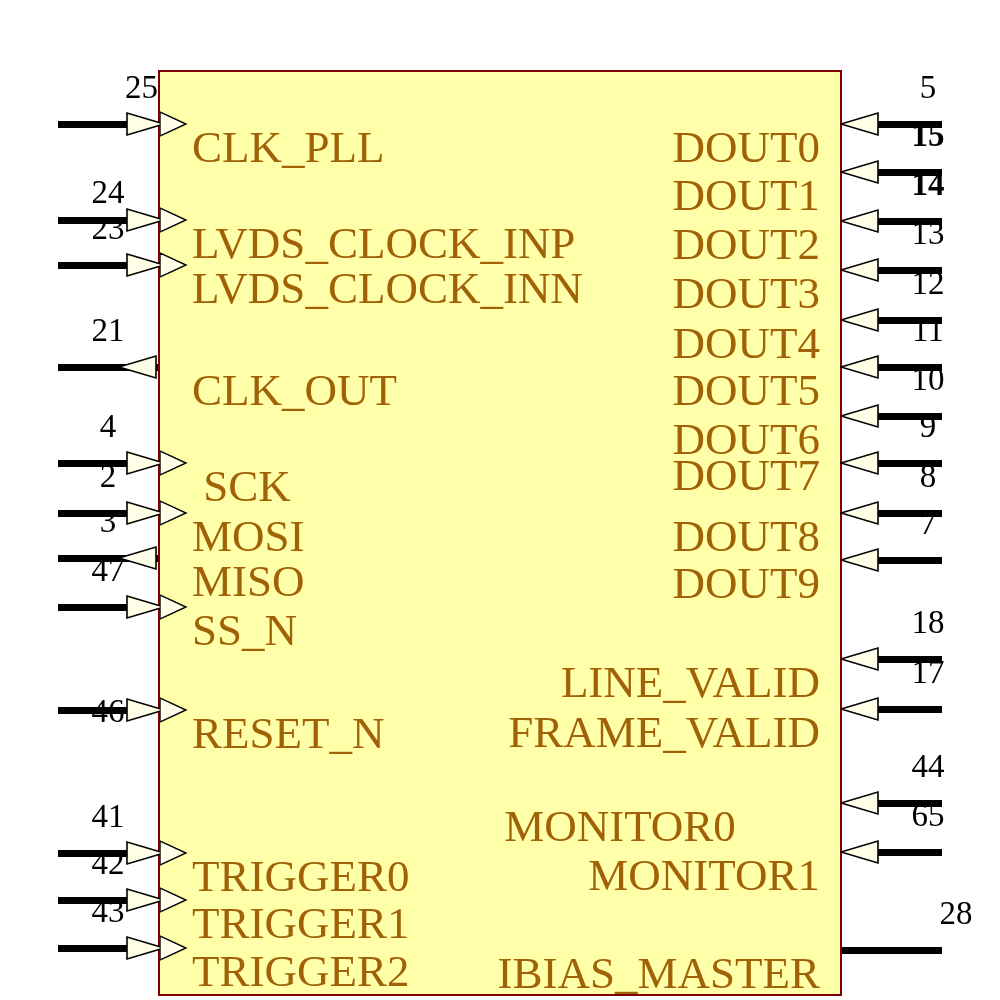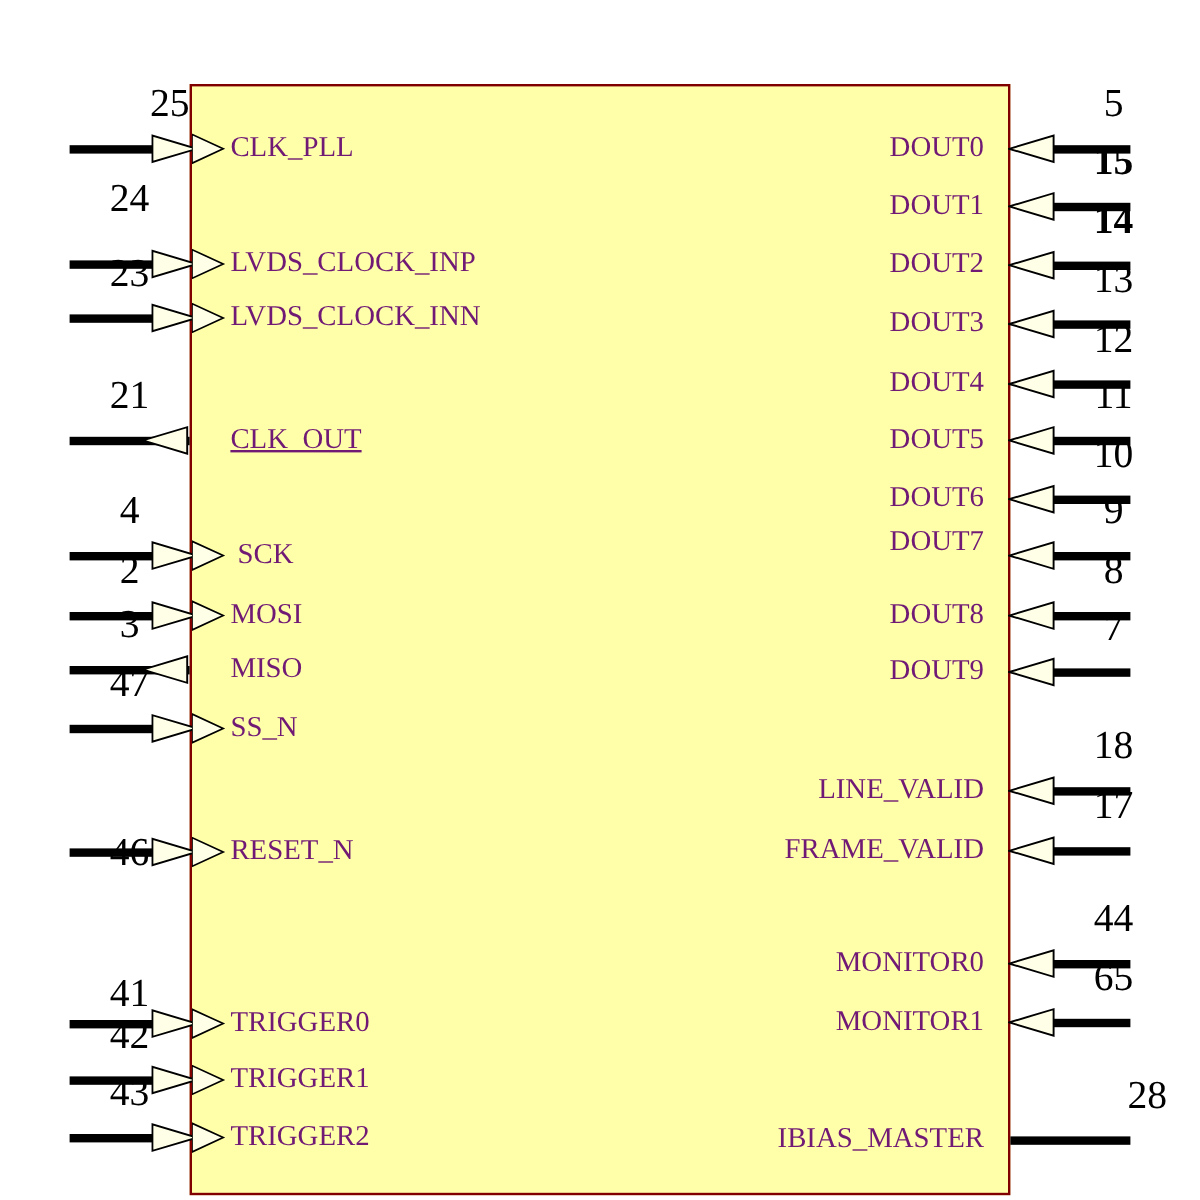--- a/index.html
+++ b/index.html
@@ -22,24 +22,25 @@
     top: 70px;
     width: 684px;
     height: 926px;
     background: #ffffaa;
     border: 2px solid #800000;
     box-sizing: border-box;
   }
   
   .pin-label {
     position: absolute;
-    font-size: 24px;
+    font-size: 45px;
     line-height: 35px;
-    color: #701a75;
+    color: #a16207;
     white-space: pre;
+    margin-top: 24px;
   }
   .pin-label.left  { text-align: left; }
   .pin-label.right { text-align: right; }
 
   
   .wire {
     position: absolute;
     height: 7px;
     background: #000000;
   }
@@ -81,21 +82,21 @@
           <polygon points="1,2 1,24 38,13" fill="#FFFFE8" stroke="#000" stroke-width="1.6"></polygon>
         </svg>
       </div>
       <div class="arrow-in-body" style="left: 160px; top: 111px;">
         <svg viewBox="0 0 28 26" preserveAspectRatio="none">
           <polygon points="0,1 0,25 26,13" fill="#FFFFE8" stroke="#000" stroke-width="1.4"></polygon>
         </svg>
       </div>
       <div class="pin-label left" style="left: 192px; top: 106px;">CLK_PLL</div>
       <div class="wire" style="left: 58px; top: 217px; width: 70px;"></div>
-      <div class="pin-num" style="left: 58px; top: 150px; width: 100px;">24</div>
+      <div class="pin-num" style="left: 58px; top: 176px; width: 100px;">24</div>
       <div class="arrow" style="left: 126px; top: 207px;">
         <svg viewBox="0 0 40 26" preserveAspectRatio="none">
           <polygon points="1,2 1,24 38,13" fill="#FFFFE8" stroke="#000" stroke-width="1.6"></polygon>
         </svg>
       </div>
       <div class="arrow-in-body" style="left: 160px; top: 207px;">
         <svg viewBox="0 0 28 26" preserveAspectRatio="none">
           <polygon points="0,1 0,25 26,13" fill="#FFFFE8" stroke="#000" stroke-width="1.4"></polygon>
         </svg>
       </div>
@@ -113,21 +114,21 @@
         </svg>
       </div>
       <div class="pin-label left" style="left: 192px; top: 247px;">LVDS_CLOCK_INN</div>
       <div class="wire" style="left: 58px; top: 364px; width: 100px;"></div>
       <div class="pin-num" style="left: 58px; top: 314px; width: 100px;">21</div>
       <div class="arrow" style="left: 118px; top: 354px;">
         <svg viewBox="0 0 40 26" preserveAspectRatio="none">
           <polygon points="38,2 38,24 1,13" fill="#FFFFE8" stroke="#000" stroke-width="1.6"></polygon>
         </svg>
       </div>
-      <div class="pin-label left" style="left: 192px; top: 349px; text-decoration: underline;">CLK_OUT</div>
+      <div class="pin-label left" style="left: 192px; top: 349px;">CLK_OUT</div>
       <div class="wire" style="left: 58px; top: 460px; width: 70px;"></div>
       <div class="pin-num" style="left: 58px; top: 410px; width: 100px;">4</div>
       <div class="arrow" style="left: 126px; top: 450px;">
         <svg viewBox="0 0 40 26" preserveAspectRatio="none">
           <polygon points="1,2 1,24 38,13" fill="#FFFFE8" stroke="#000" stroke-width="1.6"></polygon>
         </svg>
       </div>
       <div class="arrow-in-body" style="left: 160px; top: 450px;">
         <svg viewBox="0 0 28 26" preserveAspectRatio="none">
           <polygon points="0,1 0,25 26,13" fill="#FFFFE8" stroke="#000" stroke-width="1.4"></polygon>
@@ -175,21 +176,21 @@
           <polygon points="1,2 1,24 38,13" fill="#FFFFE8" stroke="#000" stroke-width="1.6"></polygon>
         </svg>
       </div>
       <div class="arrow-in-body" style="left: 160px; top: 697px;">
         <svg viewBox="0 0 28 26" preserveAspectRatio="none">
           <polygon points="0,1 0,25 26,13" fill="#FFFFE8" stroke="#000" stroke-width="1.4"></polygon>
         </svg>
       </div>
       <div class="pin-label left" style="left: 192px; top: 692px;">RESET_N</div>
       <div class="wire" style="left: 58px; top: 850px; width: 70px;"></div>
-      <div class="pin-num" style="left: 58px; top: 800px; width: 100px; margin-top: 12px;">41</div>
+      <div class="pin-num" style="left: 58px; top: 800px; width: 100px;">41</div>
       <div class="arrow" style="left: 126px; top: 840px;">
         <svg viewBox="0 0 40 26" preserveAspectRatio="none">
           <polygon points="1,2 1,24 38,13" fill="#FFFFE8" stroke="#000" stroke-width="1.6"></polygon>
         </svg>
       </div>
       <div class="arrow-in-body" style="left: 160px; top: 840px;">
         <svg viewBox="0 0 28 26" preserveAspectRatio="none">
           <polygon points="0,1 0,25 26,13" fill="#FFFFE8" stroke="#000" stroke-width="1.4"></polygon>
         </svg>
       </div>
@@ -318,21 +319,21 @@
         </svg>
       </div>
       <div class="pin-label right" style="left: 420px; width: 400px; top: 691px;">FRAME_VALID</div>
       <div class="wire" style="left: 874px; top: 800px; width: 68px;"></div>
       <div class="pin-num" style="left: 872px; top: 750px; width: 112px;">44</div>
       <div class="arrow" style="left: 840px; top: 790px;">
         <svg viewBox="0 0 40 26" preserveAspectRatio="none">
           <polygon points="38,2 38,24 1,13" fill="#FFFFE8" stroke="#000" stroke-width="1.6"></polygon>
         </svg>
       </div>
-      <div class="pin-label right" style="left: 420px; width: 400px; top: 785px;">MONITOR0</div>
+      <div class="pin-label right" style="left: 420px; width: 400px; top: 785px; text-align: center;">MONITOR0</div>
       <div class="wire" style="left: 874px; top: 849px; width: 68px;"></div>
       <div class="pin-num" style="left: 872px; top: 799px; width: 112px;">65</div>
       <div class="arrow" style="left: 840px; top: 839px;">
         <svg viewBox="0 0 40 26" preserveAspectRatio="none">
           <polygon points="38,2 38,24 1,13" fill="#FFFFE8" stroke="#000" stroke-width="1.6"></polygon>
         </svg>
       </div>
       <div class="pin-label right" style="left: 420px; width: 400px; top: 834px;">MONITOR1</div>
       <div class="wire" style="left: 842px; top: 947px; width: 100px;"></div>
       <div class="pin-num" style="left: 900px; top: 897px; width: 112px;">28</div>

